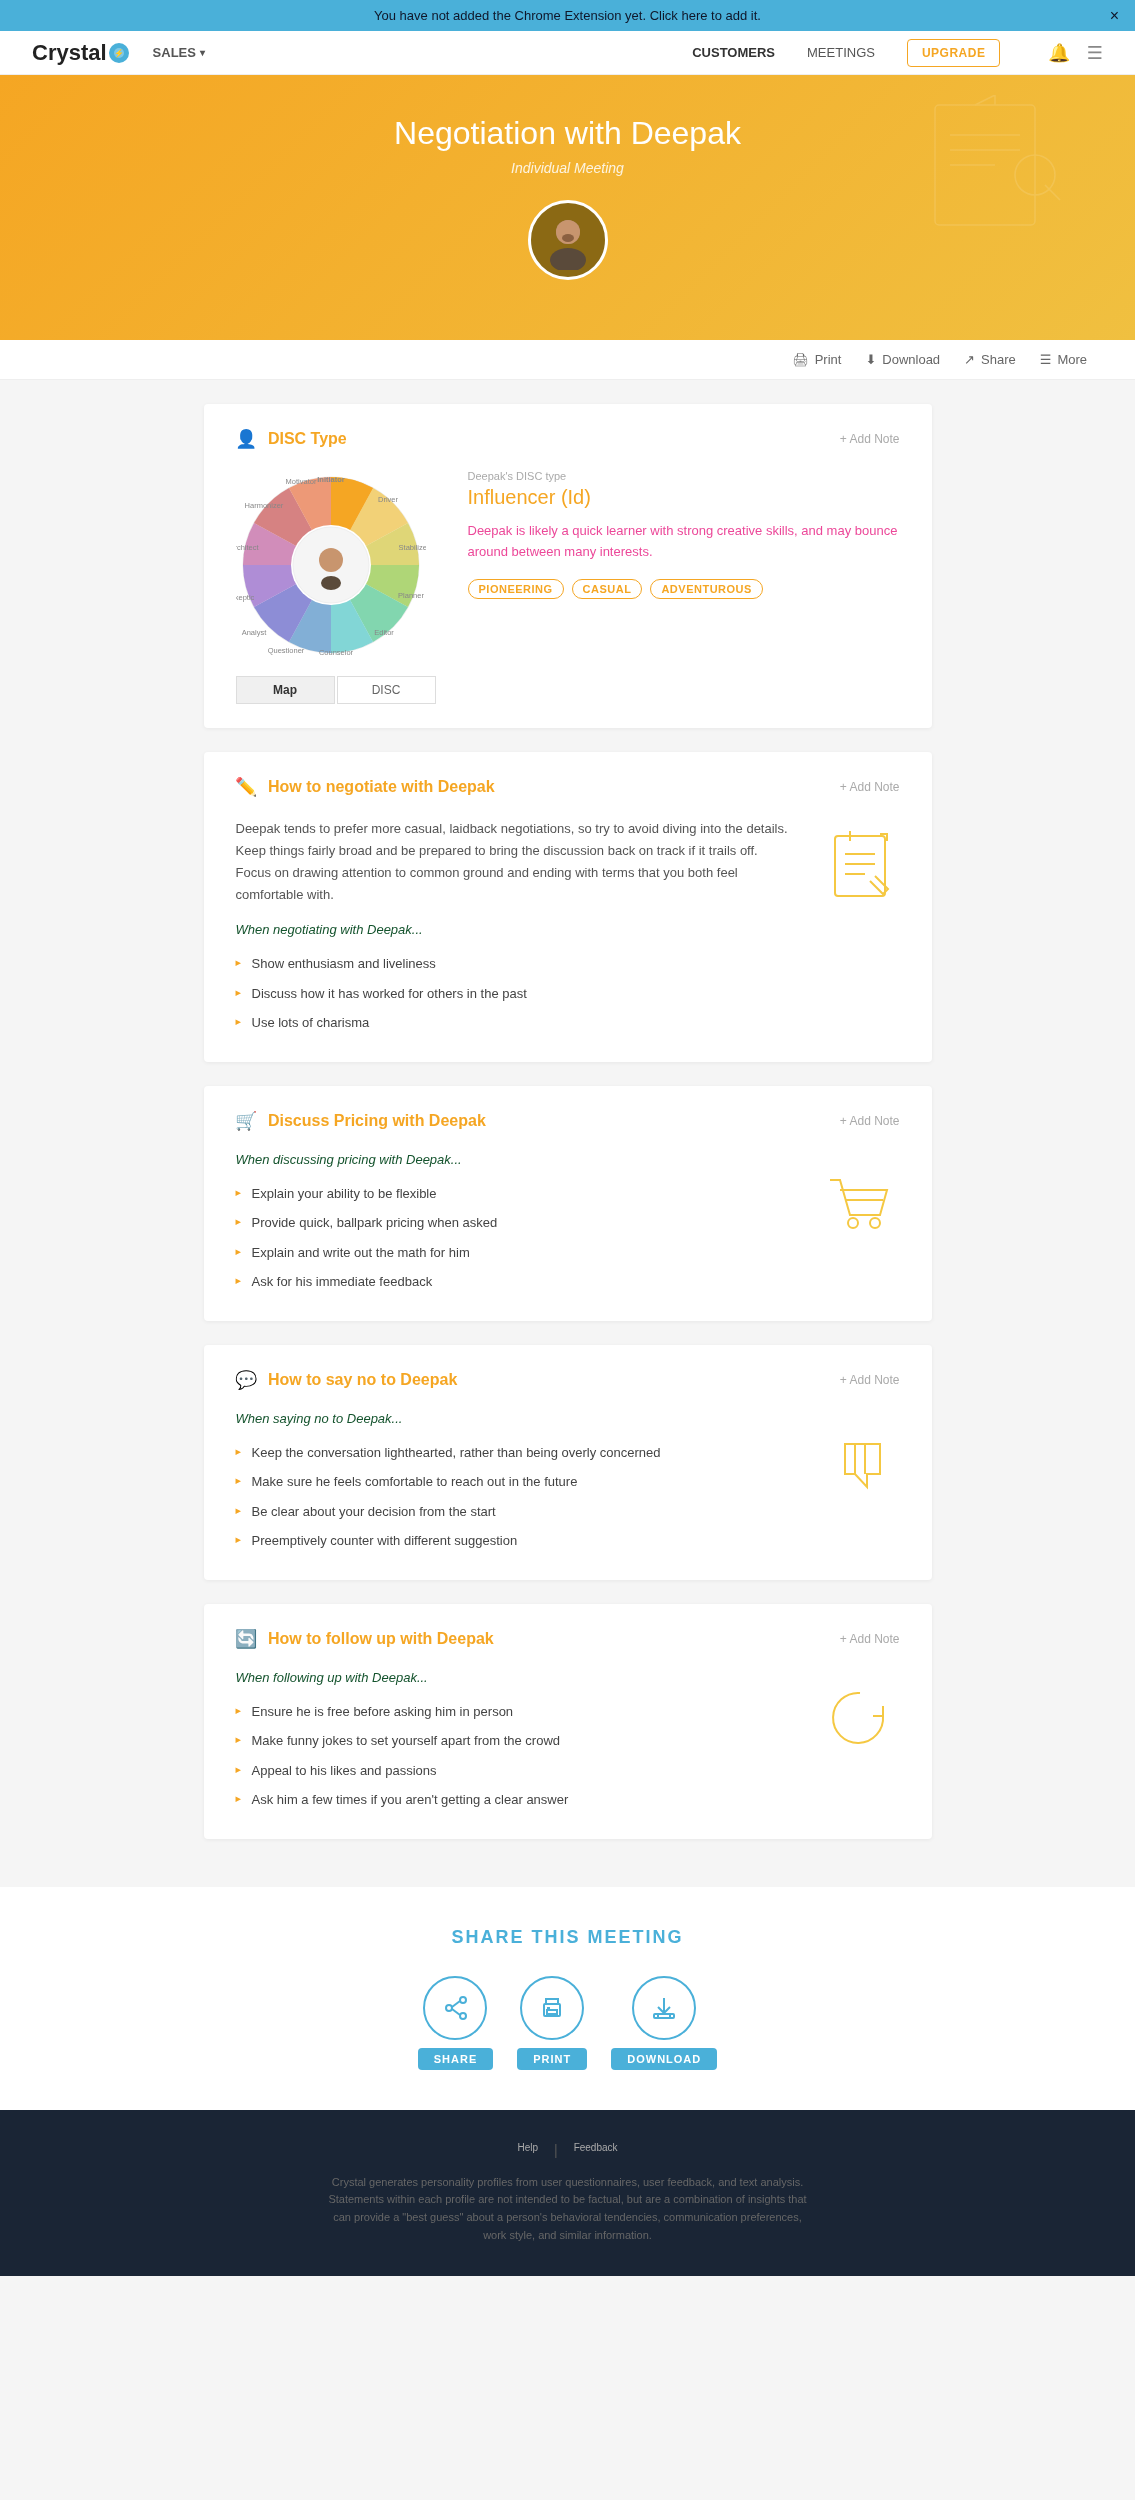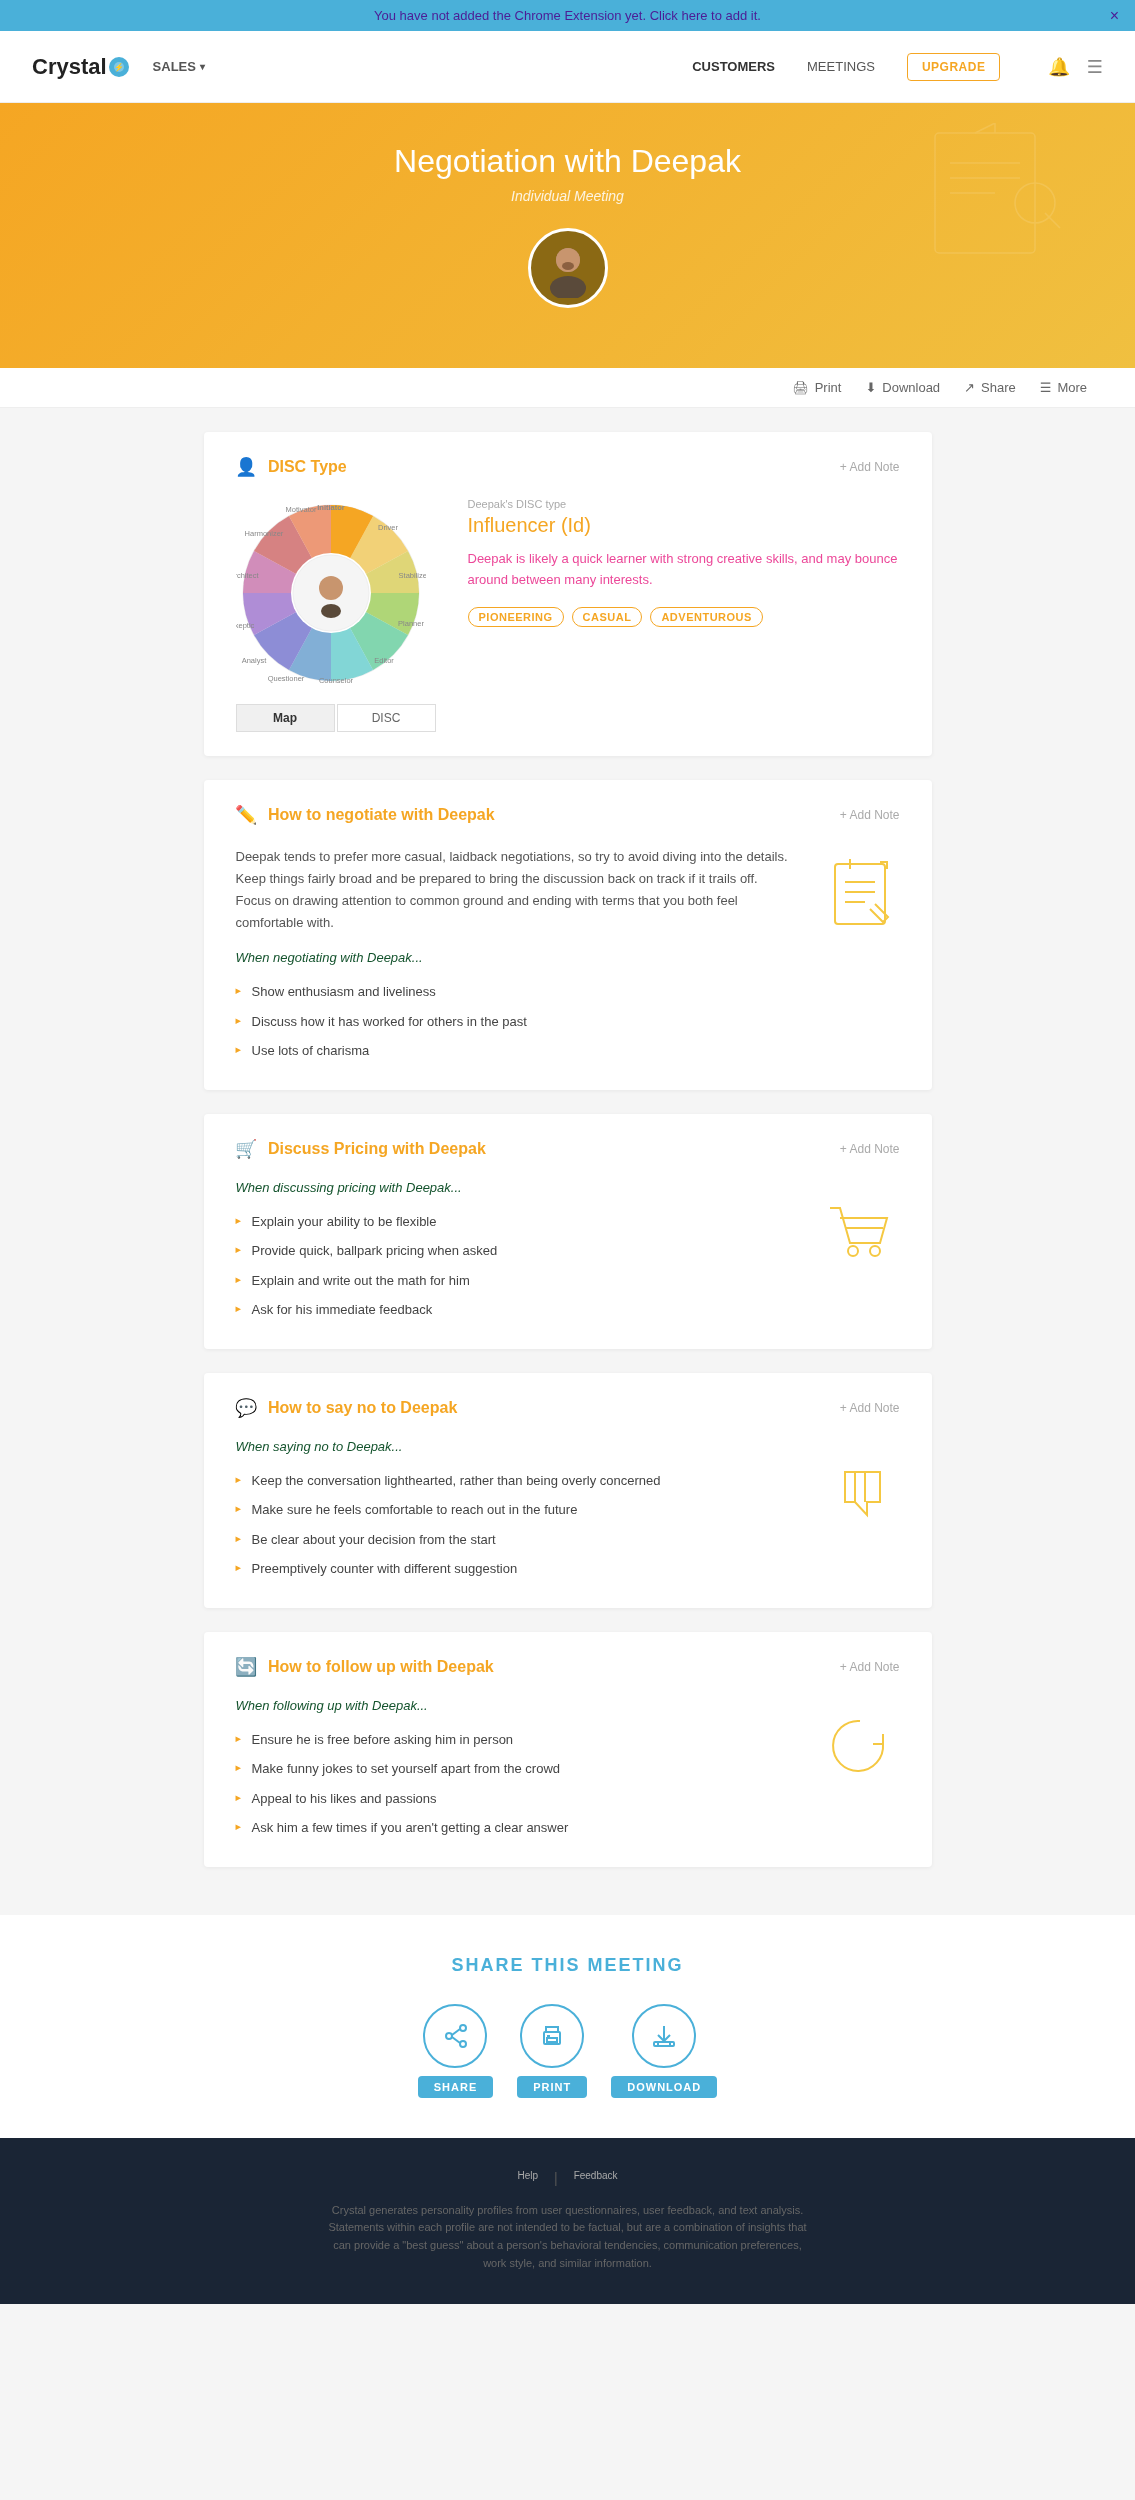--- a/index.html
+++ b/index.html
@@ -1,42 +1,42 @@
 <!DOCTYPE html>
 <html><head>
   <meta charset="utf-8">
   <style>
     * { box-sizing: border-box; margin: 0; padding: 0; }
     body { font-family: 'Helvetica Neue', Arial, sans-serif; background: #f5f5f5; color: #333; font-size: 14px; }
 
     
     .top-banner {
       background: #4ab0d9;
-      color: #4c1d95;
+      color: #0f172a;
       text-align: center;
       padding: 8px 16px;
       font-size: 13px;
       position: relative;
     }
     .top-banner .close-x {
       position: absolute;
       right: 16px;
       top: 50%;
       transform: translateY(-50%);
       cursor: pointer;
       font-size: 16px;
     }
 
     
     .navbar {
       background: white;
       display: flex;
       align-items: center;
       padding: 0 32px;
-      height: 72px;
+      height: 44px;
       border-bottom: 1px solid #eee;
     }
     .navbar .logo {
       display: flex;
       align-items: center;
       margin-right: 24px;
     }
     .logo-text { font-size: 22px; font-weight: 700; color: #222; }
     .logo-badge {
       background: #4ab0d9;

